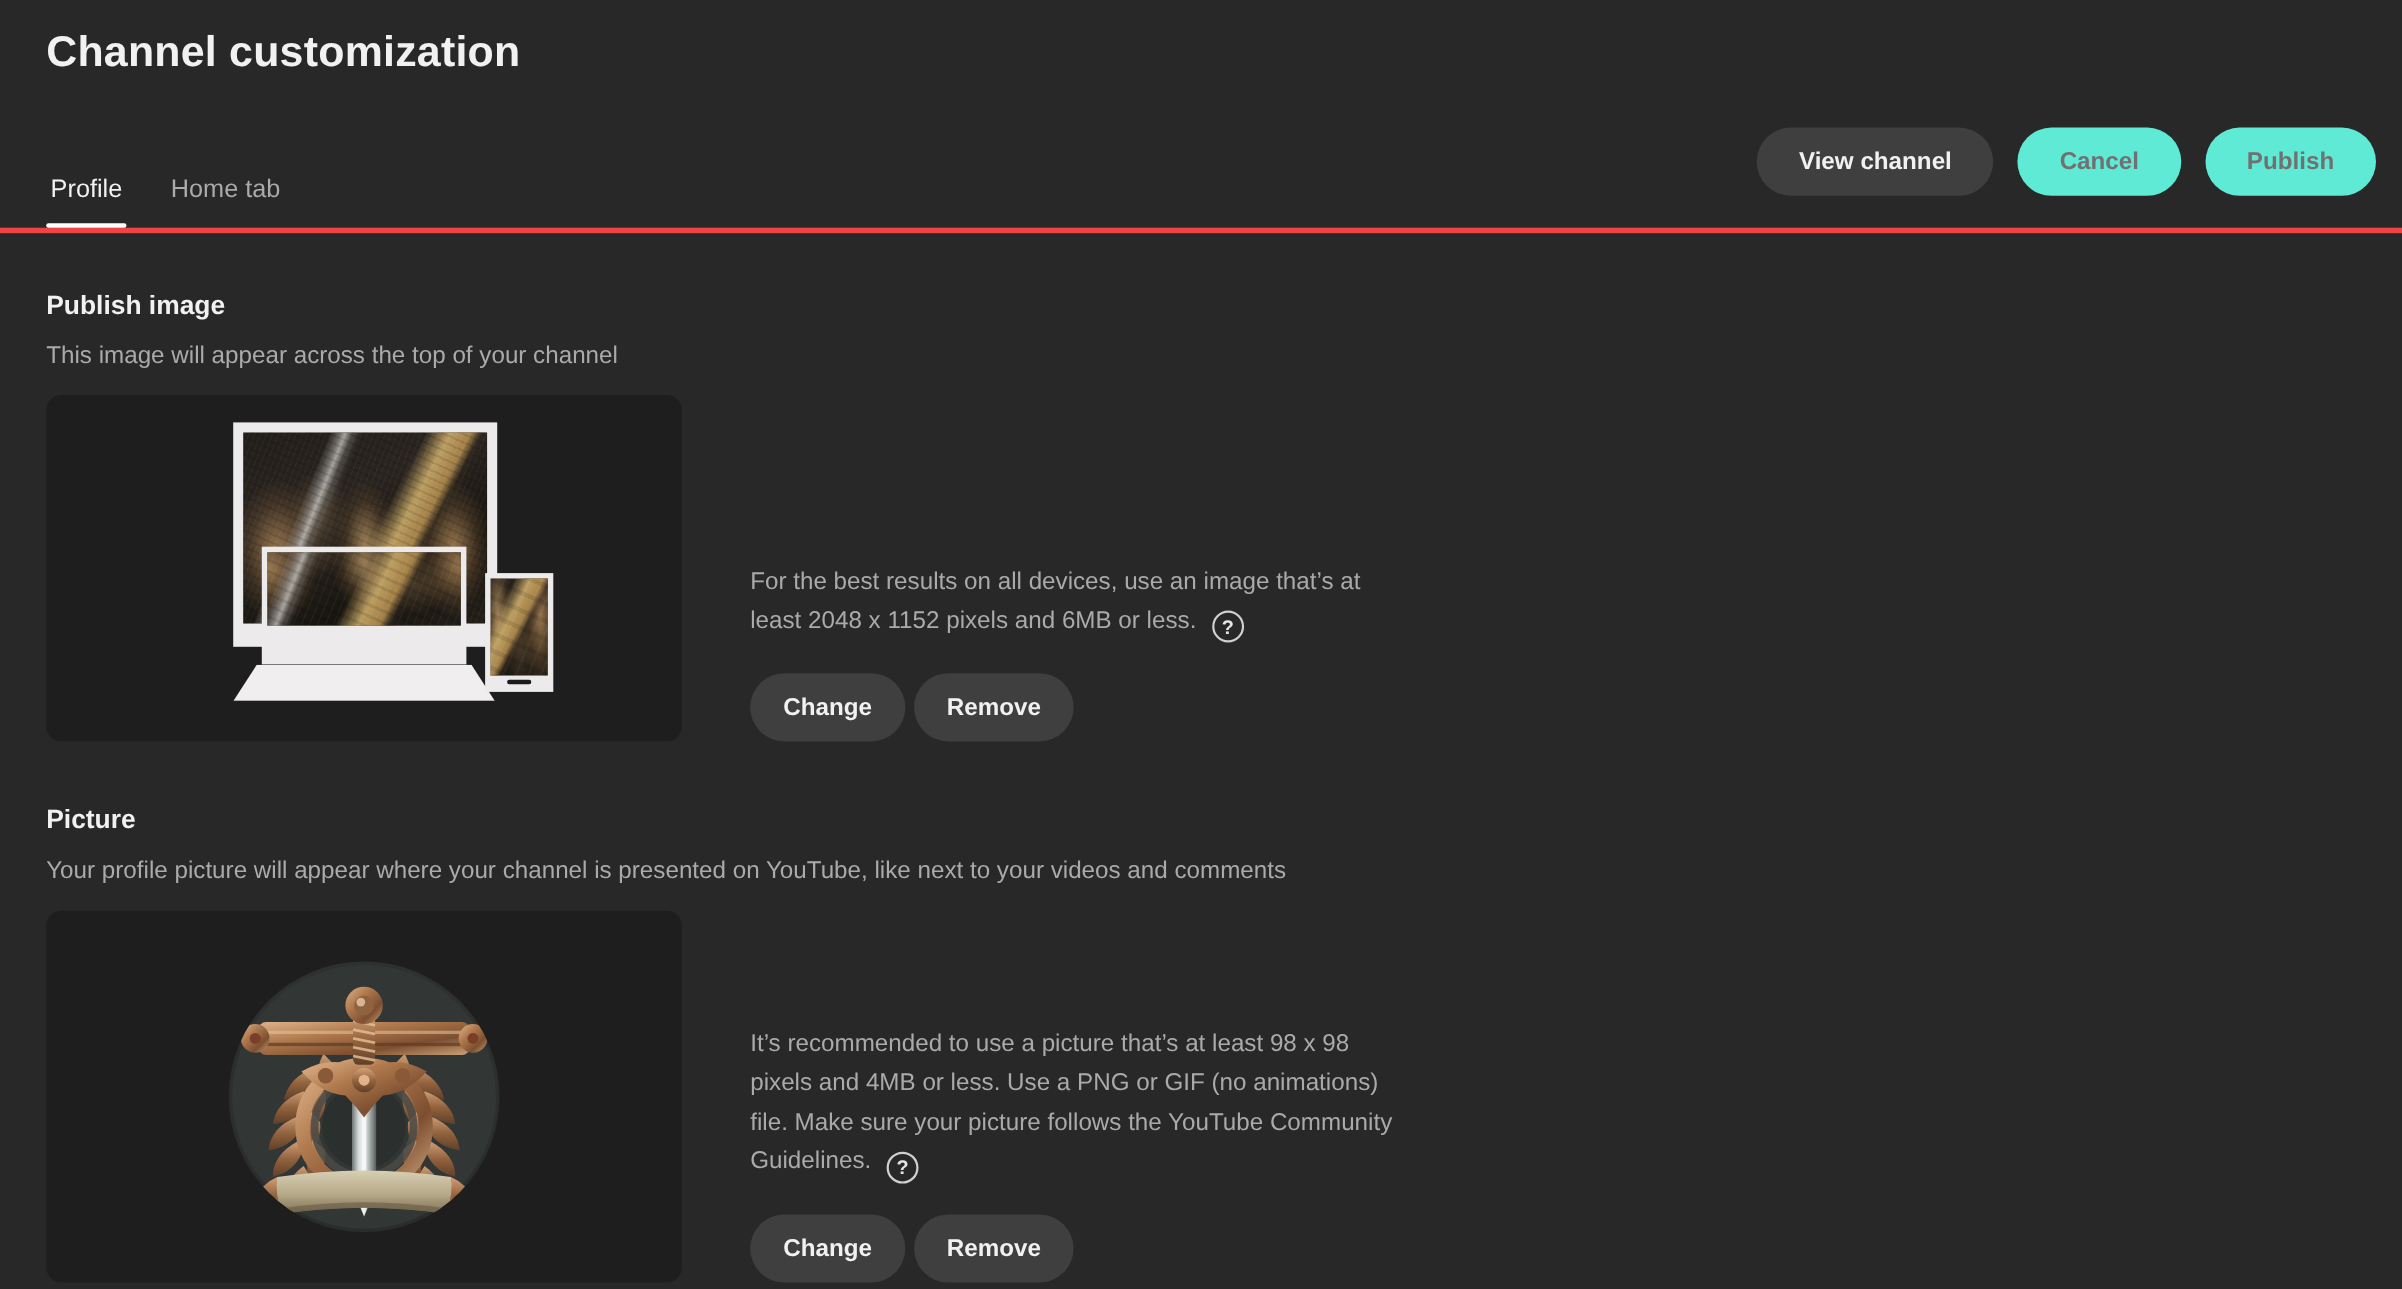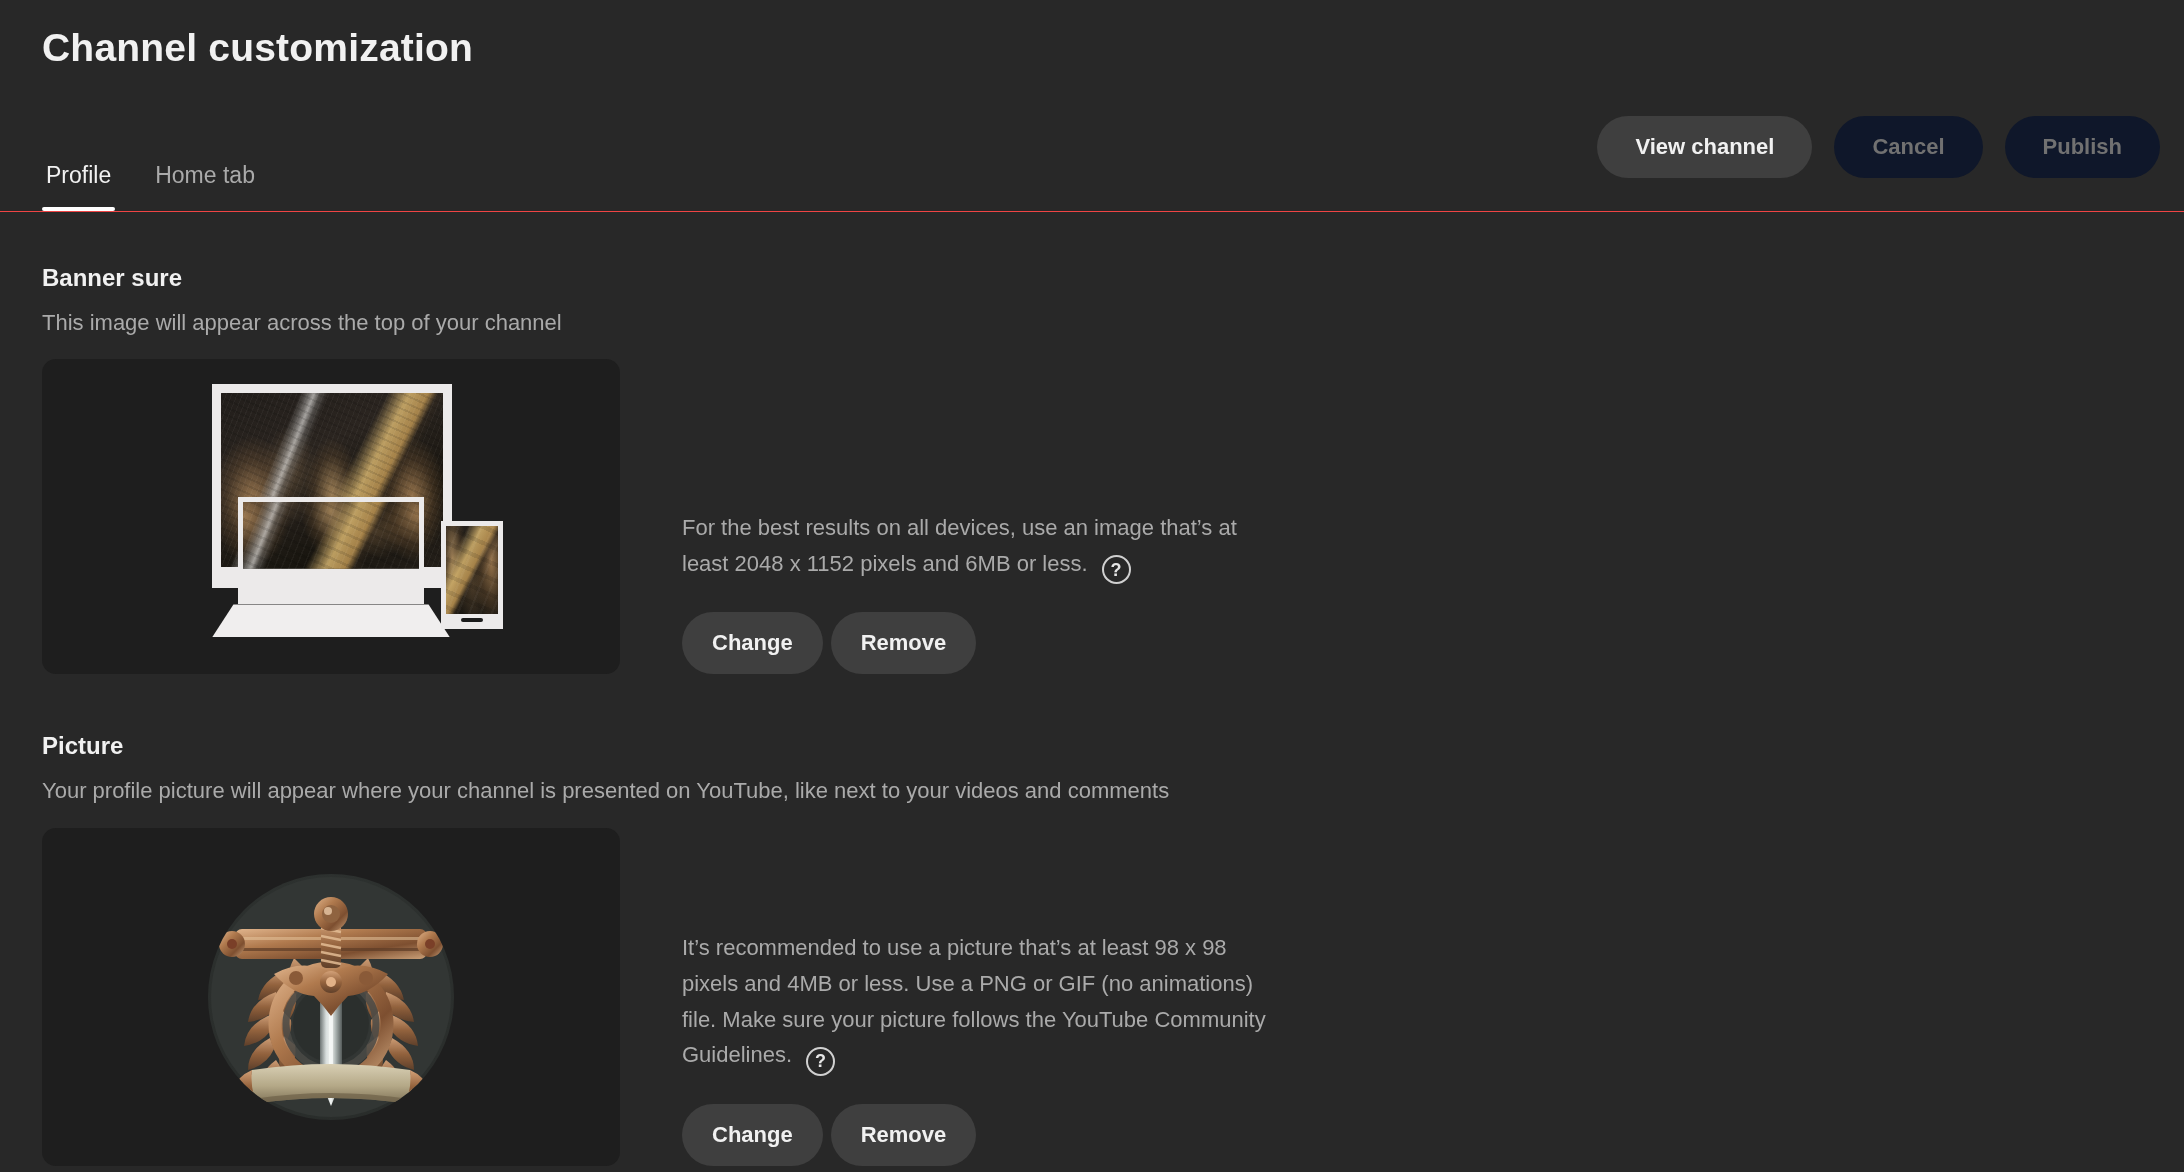--- a/index.html
+++ b/index.html
@@ -10,21 +10,21 @@
     background: #282828;
     font-family: "Liberation Sans", sans-serif;
     overflow: hidden;
   }
 
   
   .page-header {
     position: relative;
     padding: 0 42px;
     height: 212px;
-    border-bottom: 1px solid #ef4444;
+    border-bottom: 5px solid #ef4444;
   }
 
   .page-title {
     font-size: 39px;
     font-weight: 700;
     color: #f1f1f1;
     letter-spacing: 0.2px;
     padding-top: 28px;
     line-height: 1;
   }
@@ -77,21 +77,21 @@
     font-family: "Liberation Sans", sans-serif;
     font-size: 22px;
     font-weight: 700;
     cursor: pointer;
     white-space: nowrap;
     display: flex;
     align-items: center;
     justify-content: center;
   }
   .pill-btn.disabled {
-    background: #0f172a;
+    background: #5eead4;
     color: #717171;
     cursor: default;
   }
 
   
   .content { padding: 0 42px; }
 
   .section { margin-top: 52px; }
   .section.picture-section { margin-top: 58px; }
 
@@ -332,21 +332,21 @@
   <div class="header-actions">
     <button class="pill-btn">View channel</button>
     <button class="pill-btn disabled">Cancel</button>
     <button class="pill-btn disabled">Publish</button>
   </div>
 </div>
 
 <div class="content">
 
   <div class="section banner-section">
-    <div class="section-title">Banner sure</div>
+    <div class="section-title">Publish image</div>
     <div class="section-subtitle">This image will appear across the top of your channel</div>
 
     <div class="section-body">
 
       <div class="preview-card">
         <div class="devices">
 
           <div class="monitor">
             <div class="monitor-screen">
               <div class="banner-art"></div>

